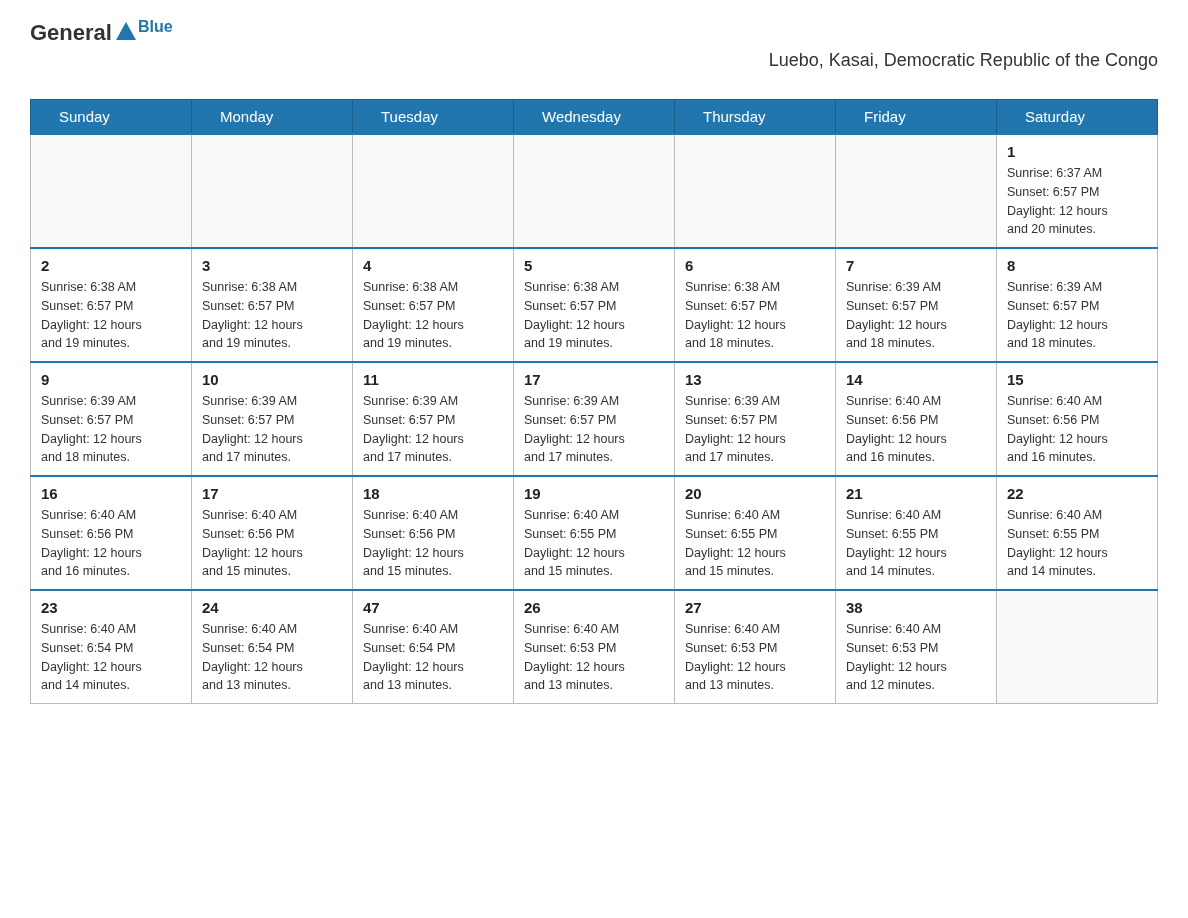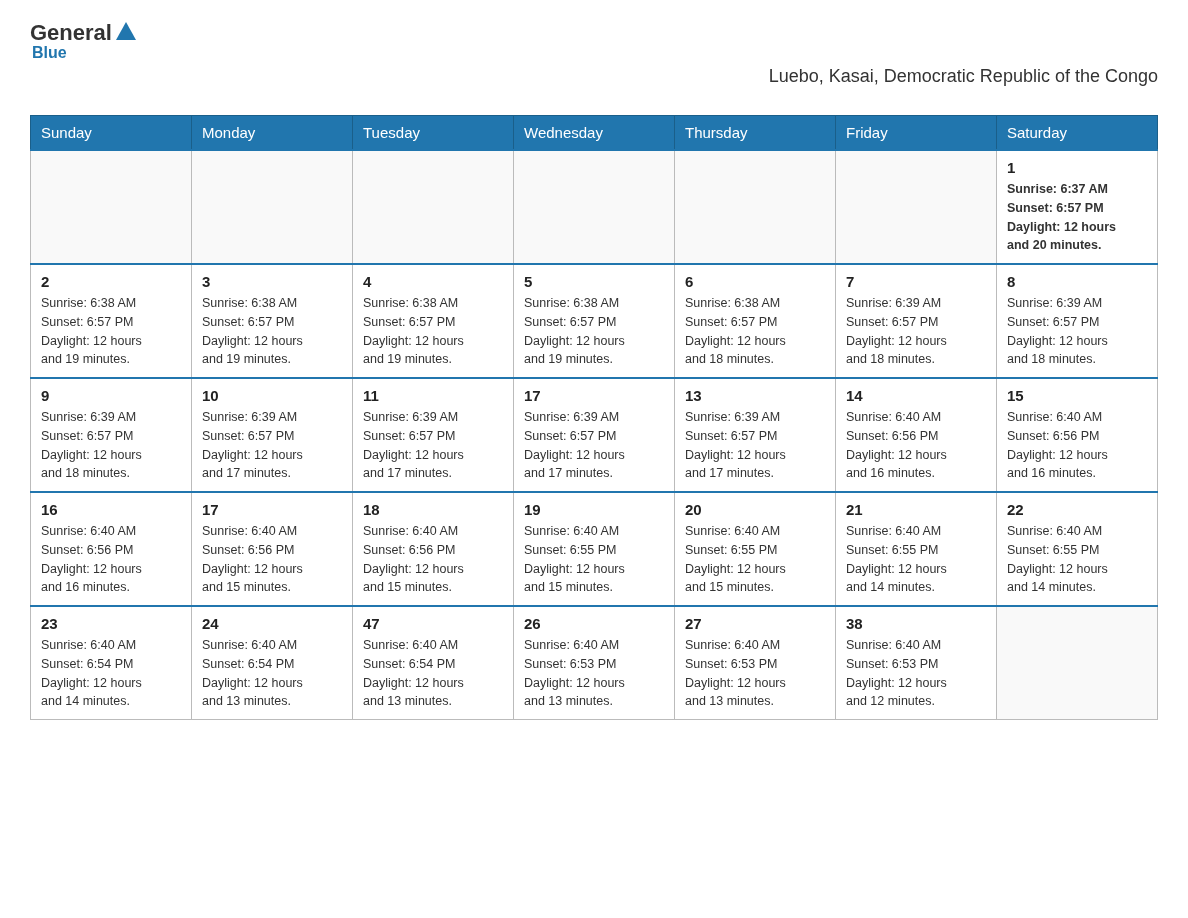--- a/index.html
+++ b/index.html
@@ -54,21 +54,21 @@
     .calendar {
       width: 100%;
       border-collapse: collapse;
       border: 1px solid #999;
     }
     .calendar th {
       background-color: #2176ae;
       color: #fff;
       font-size: 15px;
       font-weight: normal;
-      padding: 8px 10px;
+      padding: 8px 28px;
       text-align: left;
       border: 1px solid #1a5f8a;
     }
     .calendar td {
       vertical-align: top;
       padding: 8px 10px;
       border: 1px solid #bbb;
       width: calc(100% / 7);
       min-height: 110px;
       font-size: 13px;
@@ -91,21 +91,21 @@
     .day-info {
       font-size: 12.5px;
       color: #333;
       line-height: 1.5;
     }
     .empty-cell {
       background: #f9f9f9;
     }
     .logo-wrapper {
       display: flex;
-      flex-direction: column;
+      flex-direction: row;
       align-items: flex-start;
     }
   </style>
 </head>
 <body>
 
 <div class="header-top">
   <div class="logo-wrapper">
     <div class="logo">
       <span class="logo-text-general">General</span>
@@ -133,21 +133,21 @@
   <tbody id="calendar-body">
   <tr>
         <td class="empty-cell"></td>
         <td class="empty-cell"></td>
         <td class="empty-cell"></td>
         <td class="empty-cell"></td>
         <td class="empty-cell"></td>
         <td class="empty-cell"></td>
         <td>
           <span class="day-num">1</span>
-          <div class="day-info" style="white-space: pre-line; font-weight: bold;">Sunrise: 6:37 AM
+          <div class="day-info" style="white-space: pre-line;">Sunrise: 6:37 AM
 Sunset: 6:57 PM
 Daylight: 12 hours
 and 20 minutes.</div>
         </td>
       </tr>
       <tr>
         <td>
           <span class="day-num">2</span>
           <div class="day-info" style="white-space: pre-line;">Sunrise: 6:38 AM
 Sunset: 6:57 PM

